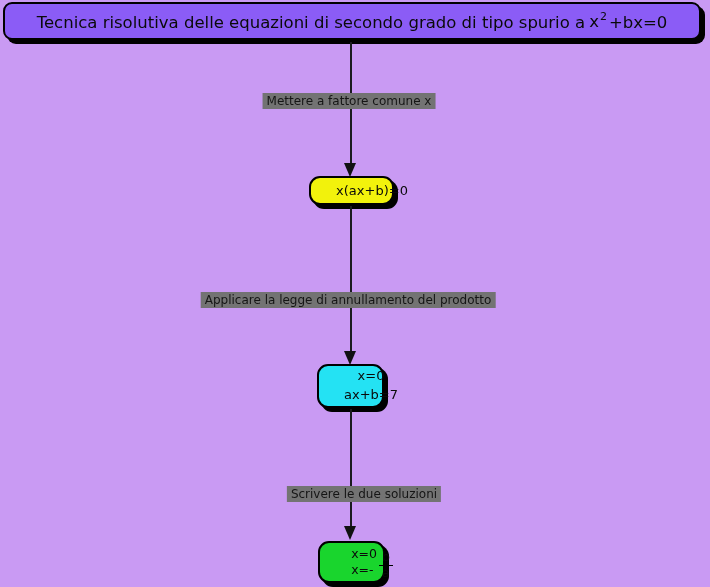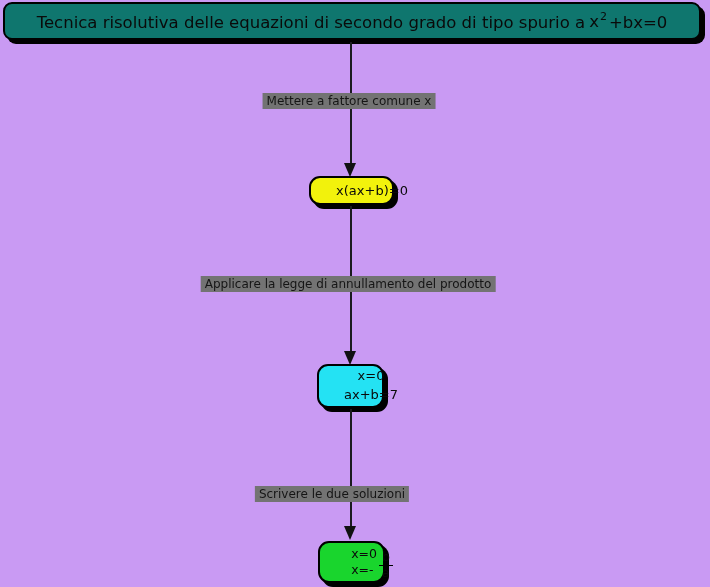--- a/index.html
+++ b/index.html
@@ -10,21 +10,21 @@
     height: 587px;
     background: #c99af3;
     overflow: hidden;
   }
   
   .title-box {
     position: absolute;
     left: 3px; top: 2px;
     width: 698px; height: 38px;
     box-sizing: border-box;
-    background: #0f766e;
+    background: #8b5cf6;
     border: 2px solid #000;
     border-radius: 9px;
     box-shadow: 4px 4px 0 #000;
     display: flex;
     align-items: center;
     justify-content: center;
     font-size: 16.5px;
     color: #0a0a0a;
     white-space: nowrap;
   }
@@ -53,22 +53,22 @@
   .step-label {
     position: absolute;
     transform: translateX(-50%);
     font-size: 12px;
     color: #151515;
     background: #737373;
     padding: 1px 4px;
     white-space: nowrap;
   }
   .lbl1 { left: 349px; top: 93px; }
-  .lbl2 { left: 348px; top: 276px; }
-  .lbl3 { left: 332px; top: 486px; }
+  .lbl2 { left: 348px; top: 292px; }
+  .lbl3 { left: 364px; top: 486px; }
   
   .fbox {
     position: absolute;
     box-sizing: border-box;
     border: 2px solid #000;
     border-radius: 11px;
     box-shadow: 4px 4px 0 #000;
     display: flex;
     align-items: center;
     justify-content: center;

